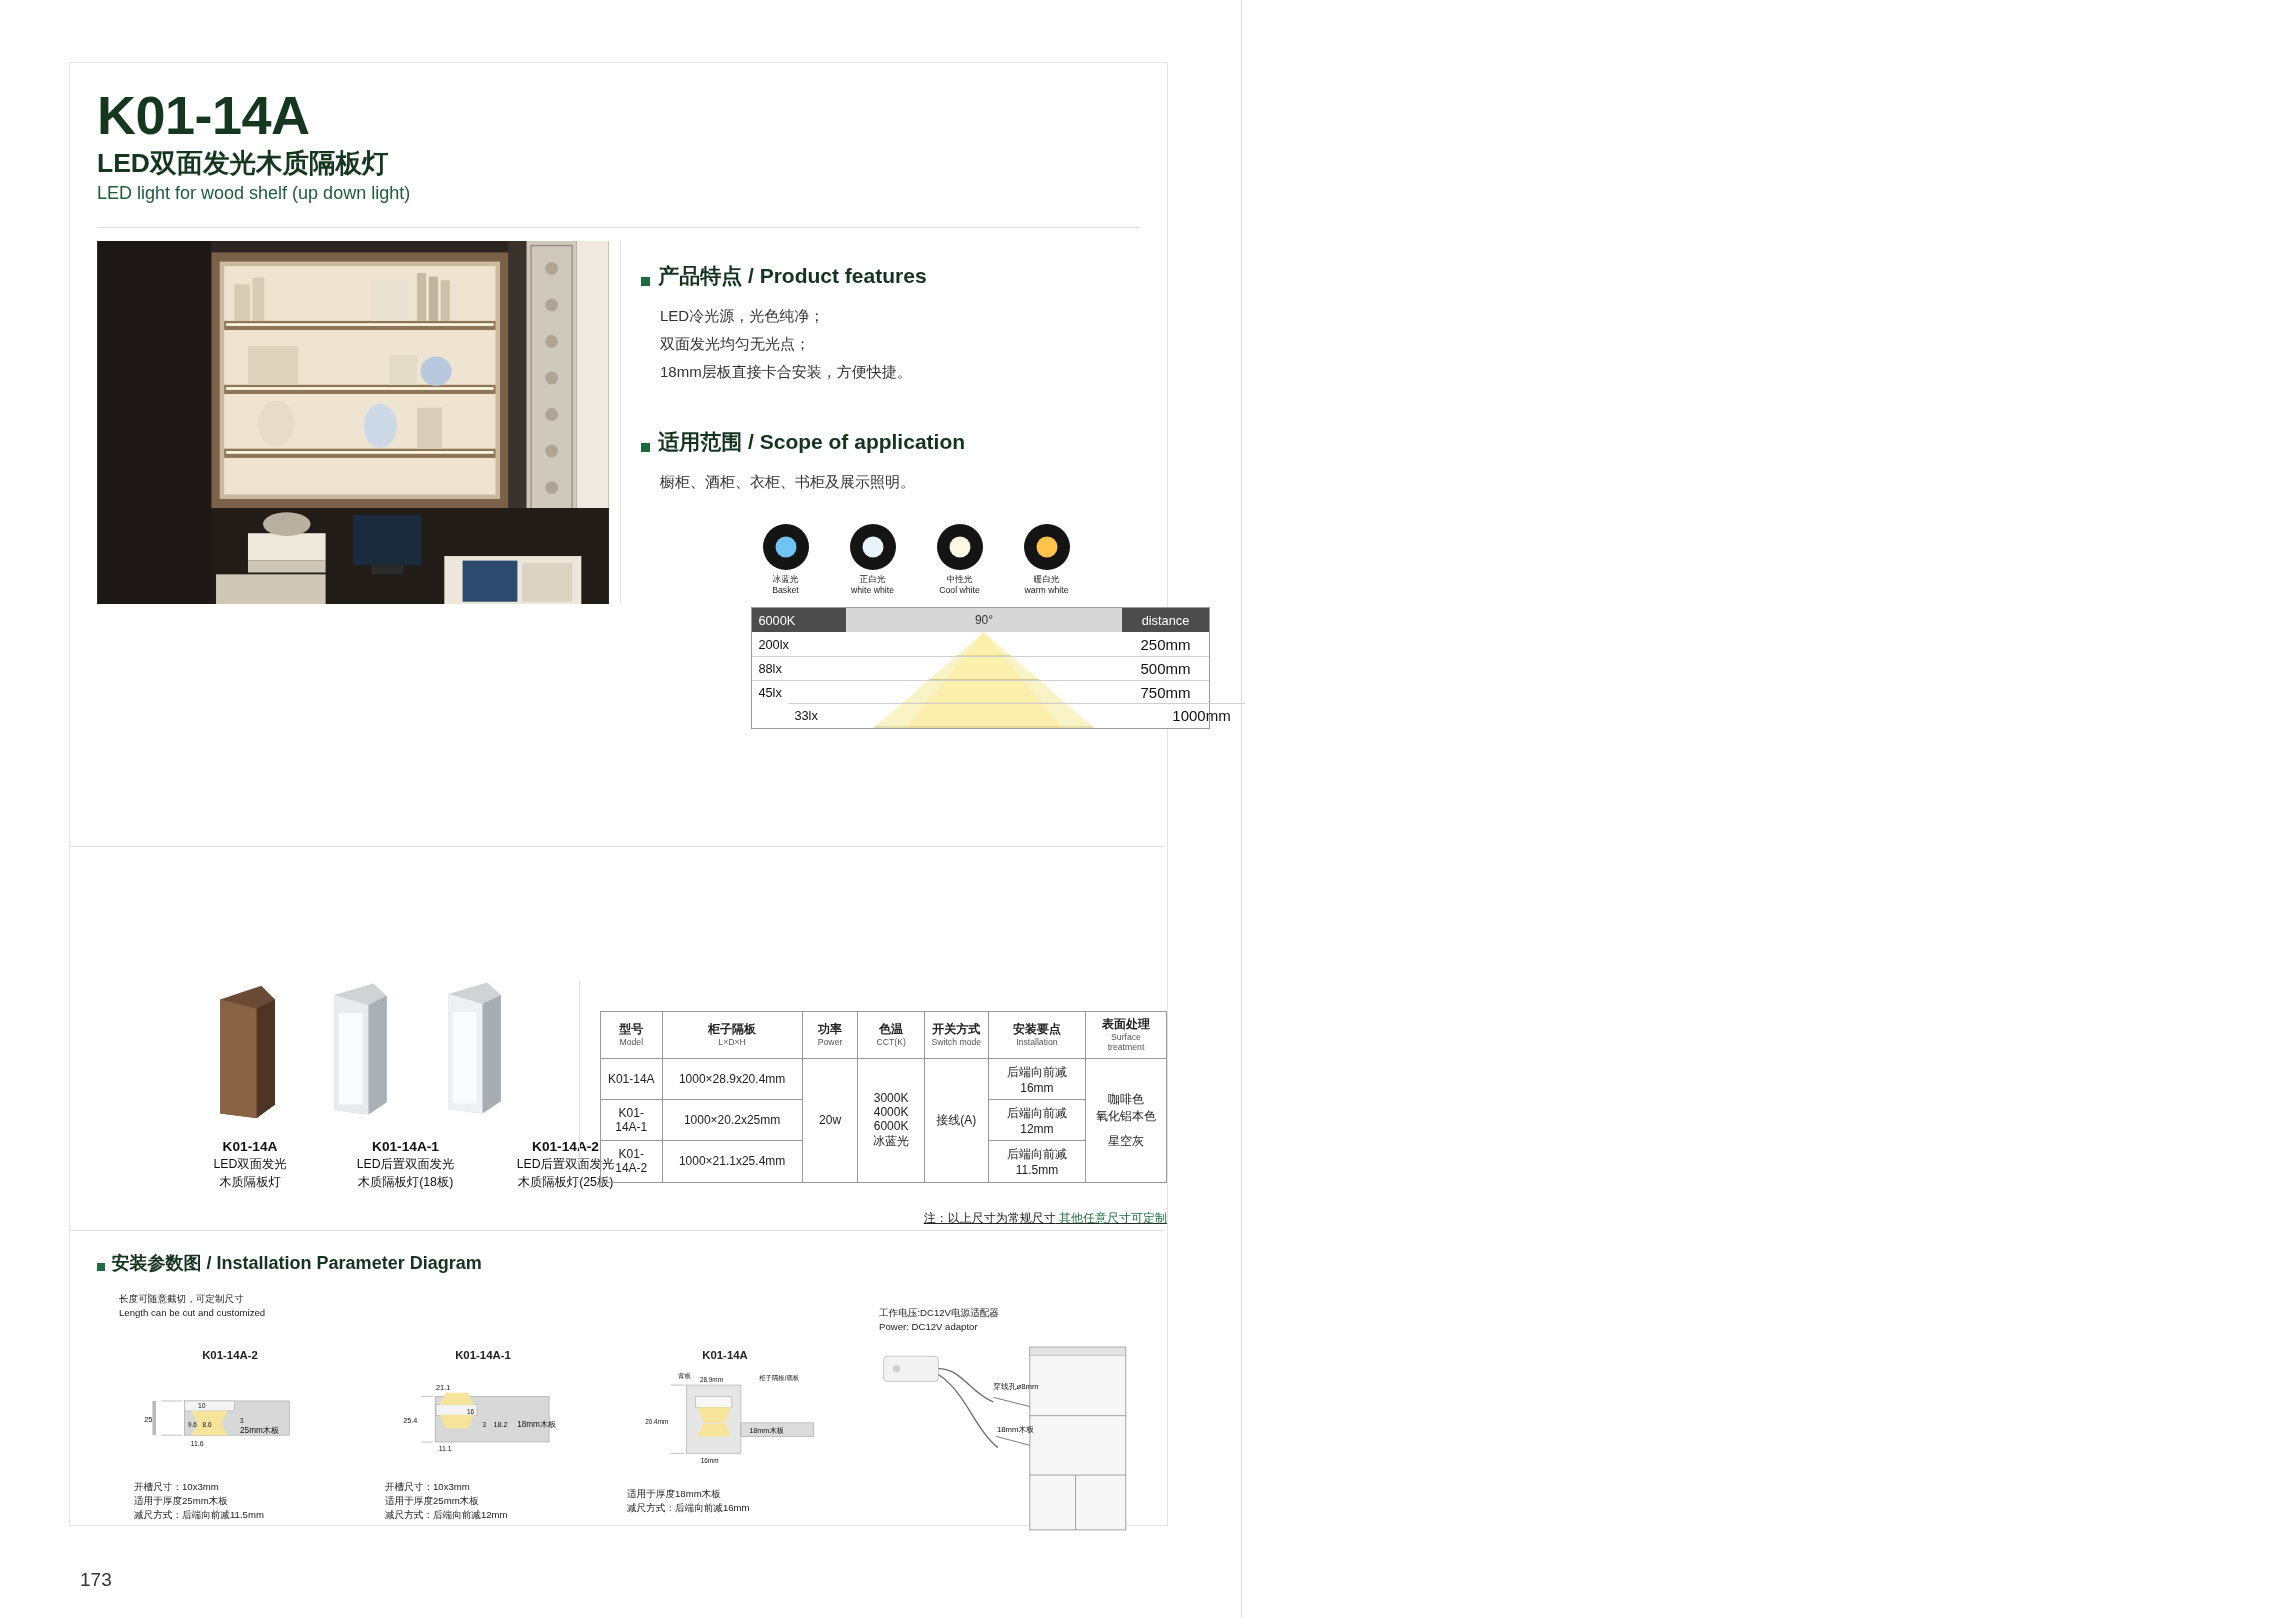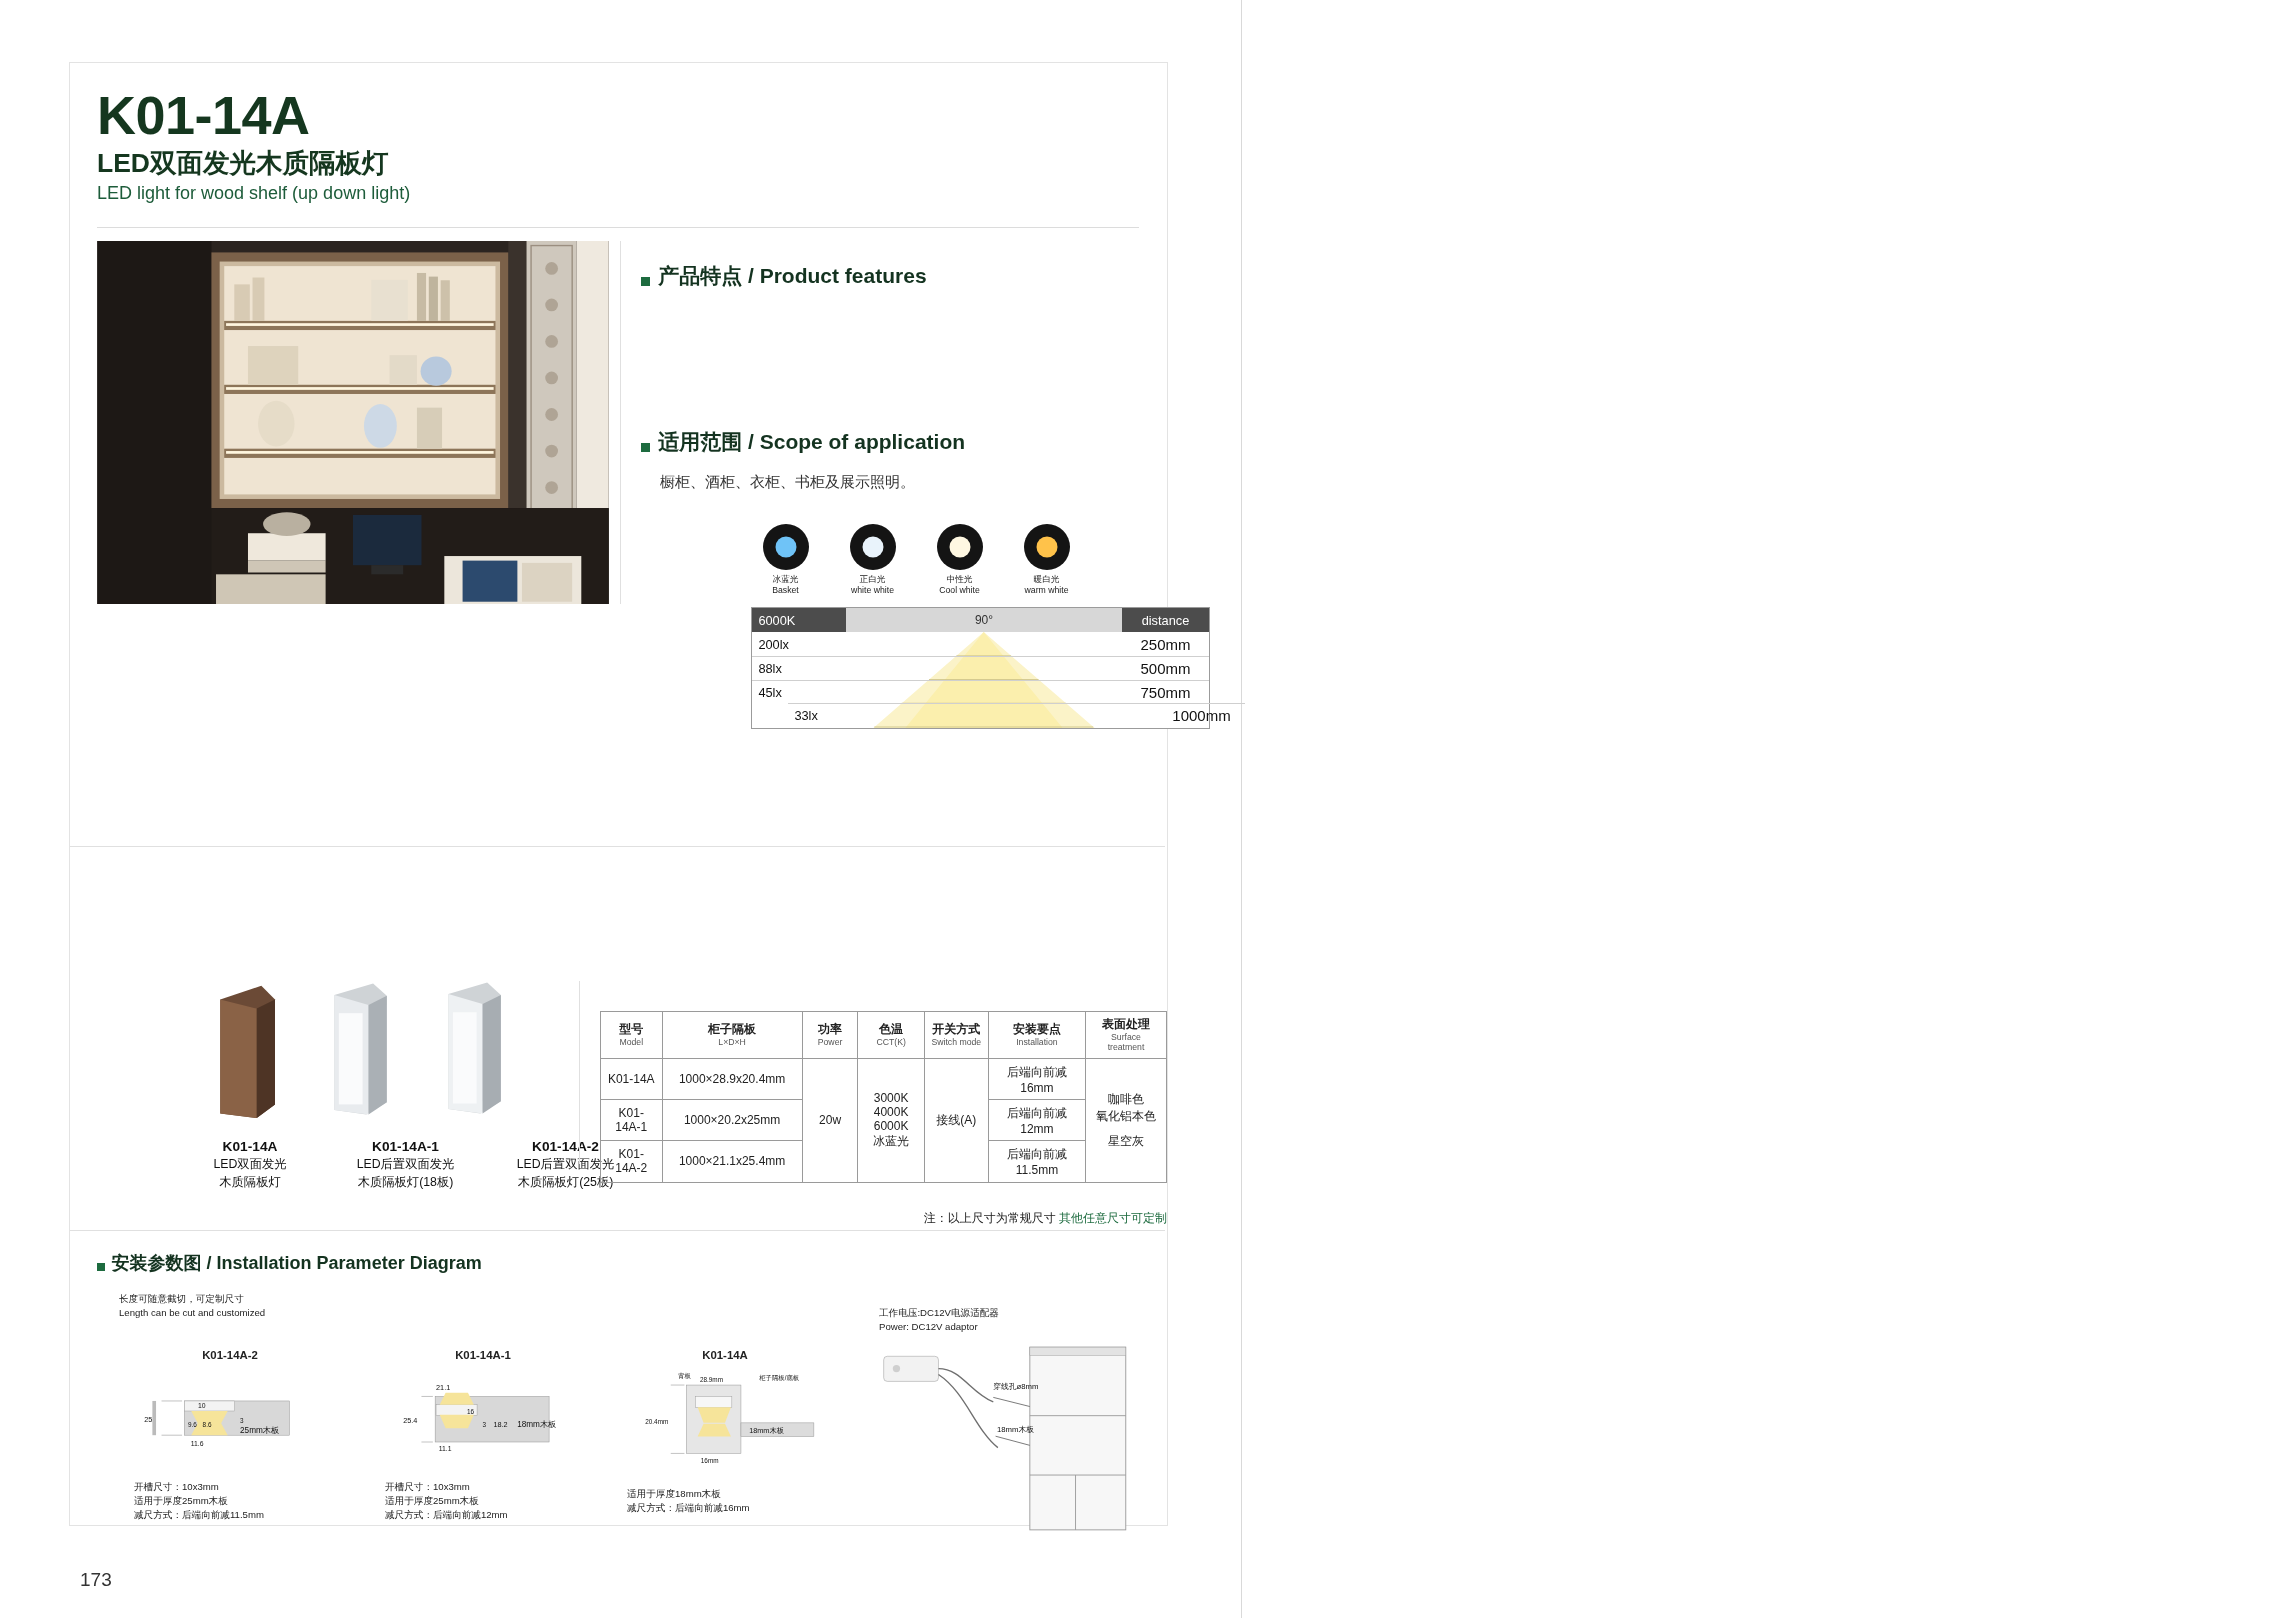--- a/index.html
+++ b/index.html
@@ -161,20 +161,25 @@
             <rect x="800" y="700" width="120" height="90" fill="#2c4a6e"></rect>
             <rect x="930" y="705" width="110" height="85" fill="#dcd3c2"></rect>
             <rect x="260" y="730" width="240" height="65" fill="#cfc6b5"></rect>
           </g>
         </svg>
       </div>
       <div class="vsep" style="left:550px;top:178px;height:363px;"></div>
 
       <div style="position:absolute;left:571px;top:199px;">
         <div><span class="bullet"></span><span class="sec-h">产品特点 / Product features</span></div>
+        <div class="sec-body" style="margin-left:19px;">
+          <div>LED冷光源，光色纯净；</div>
+          <div>双面发光均匀无光点；</div>
+          <div>18mm层板直接卡合安装，方便快捷。</div>
+        </div>
       </div>
 
       <div style="position:absolute;left:571px;top:365px;">
         <div><span class="bullet"></span><span class="sec-h">适用范围 / Scope of application</span></div>
         <div class="sec-body" style="margin-left:19px;">
           <div>橱柜、酒柜、衣柜、书柜及展示照明。</div>
         </div>
       </div>
 
       <div class="cct-row" style="position:absolute;left:681px;top:461px;">
@@ -314,21 +319,21 @@
             <td>1000×20.2x25mm</td>
             <td>后端向前减12mm</td>
           </tr>
           <tr>
             <td>K01-14A-2</td>
             <td>1000×21.1x25.4mm</td>
             <td>后端向前减11.5mm</td>
           </tr>
         </tbody>
           </table>
-        <div class="note" style="margin-top:27px;text-align:right;">
+        <div class="note" style="margin-top:27px;text-align:right;text-decoration:underline;">
           <span>注：以上尺寸为常规尺寸</span>
           <span class="grn">其他任意尺寸可定制</span>
         </div>
       </div>
 
       <div class="hsep" style="left:0;top:1167px;width:1095px;"></div>
 
       <div style="position:absolute;left:27px;top:1188px;">
         <span class="sq"></span><span class="ins-h">安装参数图 / Installation Parameter Diagram</span>
       </div>

